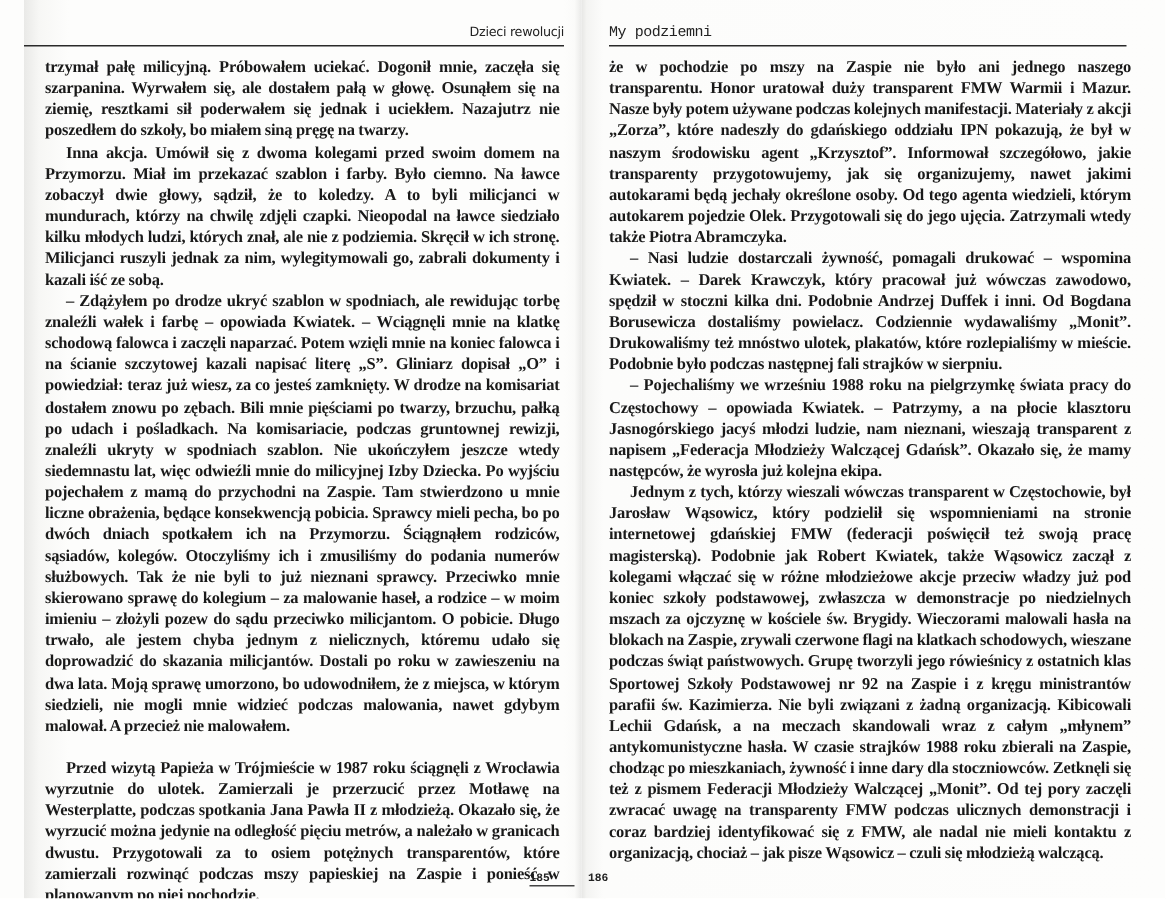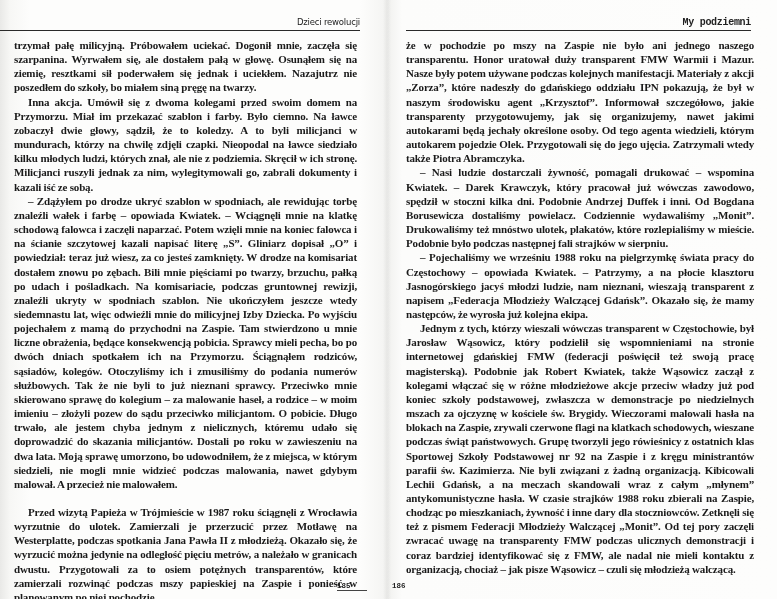--- a/index.html
+++ b/index.html
@@ -17,21 +17,21 @@
       background: #fdfdfc;
       overflow: hidden;
     }
     .page {
       position: absolute;
       top: 0;
       height: 599px;
       box-sizing: border-box;
     }
     .page-left {
-      left: 0;
+      left: 16px;
       width: 388px;
       background: linear-gradient(to right, #e9e9e7 0px, #f7f7f5 10px, #fdfdfc 30px, #fdfdfc 360px, #f3f3f1 388px);
     }
     .page-right {
       left: 388px;
       width: 389px;
       background: linear-gradient(to right, #f1f1ef 0px, #fcfcfb 14px, #fdfdfc 100%);
     }
     .running-head {
       position: absolute;
@@ -46,23 +46,23 @@
       left: 0px;
       width: 360px;
       text-align: right;
       font-family: "DejaVu Sans", sans-serif;
       font-size: 8.5px;
       letter-spacing: -0.2px;
     }
     .page-right .running-head {
       left: 18px;
       width: 345px;
-      text-align: right;
+      text-align: left;
       font-family: "Liberation Mono", monospace;
-      font-weight: bold;
+      font-weight: normal;
       font-size: 10px;
       letter-spacing: -0.3px;
     }
     .body-text {
       position: absolute;
       font-family: "Liberation Serif", serif;
       font-weight: bold;
       font-size: 11px;
       line-height: 14.15px;
       color: #1a1a1a;

